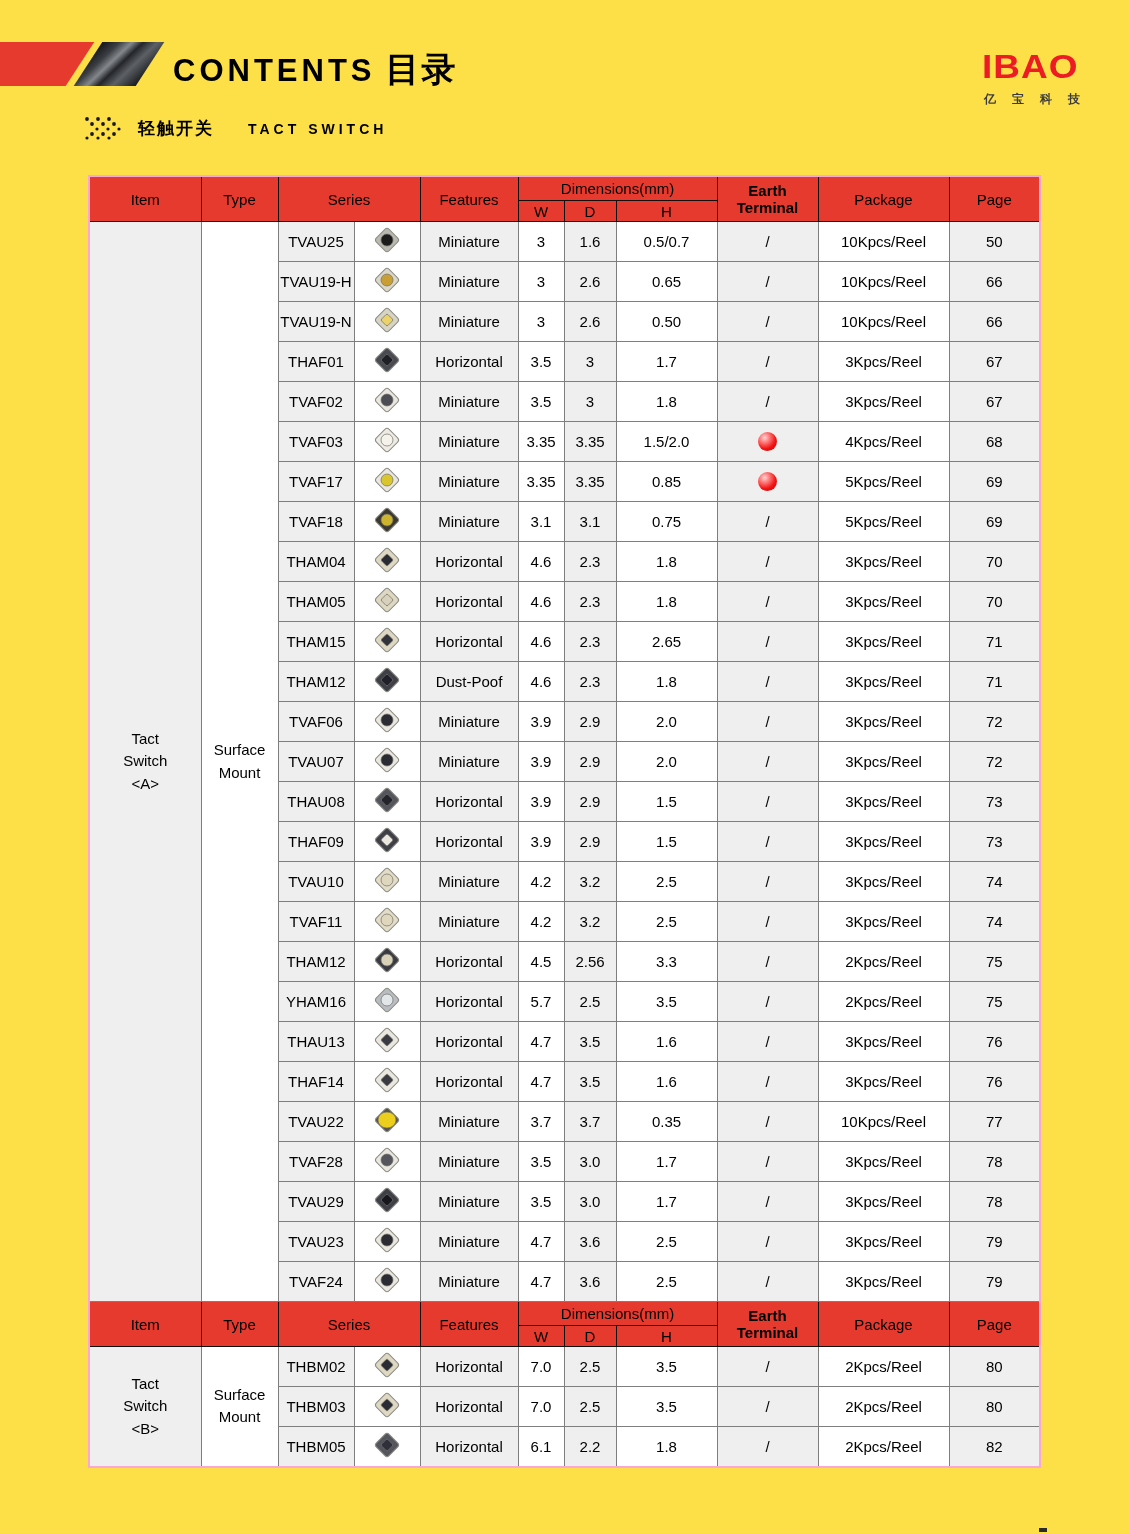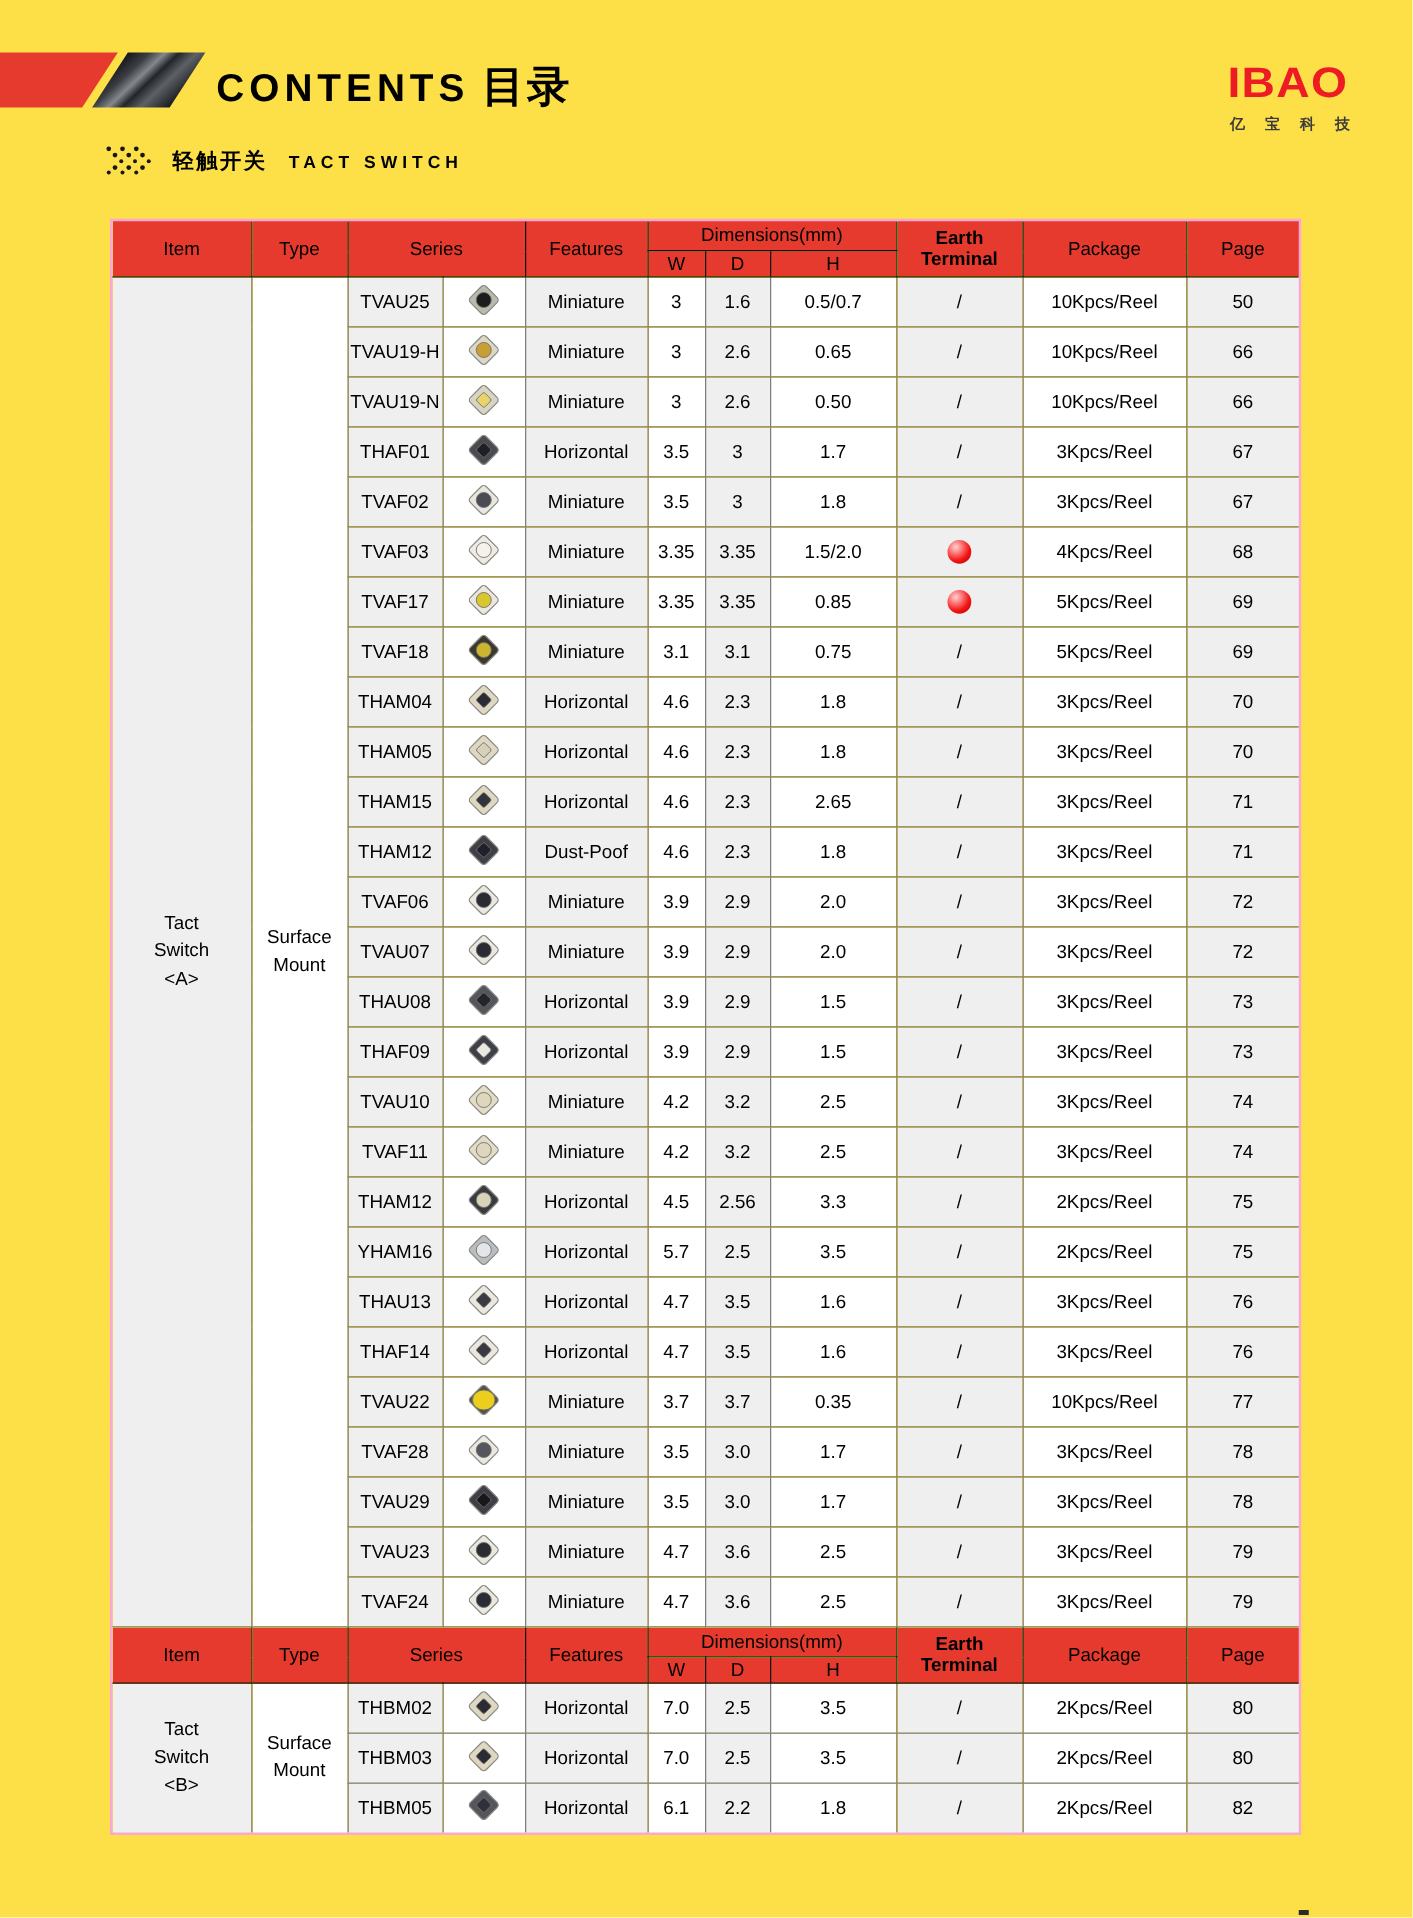--- a/index.html
+++ b/index.html
@@ -15,21 +15,21 @@
          letter-spacing:4px;white-space:nowrap;}
   .title .zh{font-size:34px;letter-spacing:2px;margin-left:10px;}
   .logo{position:absolute;left:982px;top:34px;width:100px;margin-top:14px;}
   .logo-word{color:var(--logo-red,#ed1c24);font-size:37px;font-weight:bold;
              letter-spacing:1px;line-height:1;transform:scaleY(0.92);font-family:"Liberation Sans",sans-serif;}
   .logo-sub{margin-top:6px;font-size:12px;color:#3c3c3c;letter-spacing:0;display:flex;
             justify-content:space-between;padding:0 2px;font-weight:bold;}
   
   .sect{position:absolute;left:84px;top:116px;display:flex;align-items:center;justify-content:center;}
   .sect .zh{font-size:17px;font-weight:bold;letter-spacing:2px;margin-left:14px;}
-  .sect .en{font-size:14px;font-weight:bold;letter-spacing:4px;margin-left:17px;margin-top:2px;}
+  .sect .en{font-size:14px;font-weight:bold;letter-spacing:4px;margin-left:34px;margin-top:2px;}
   
   table.cat{position:absolute;left:88px;top:175px;width:953px;border-collapse:collapse;
             table-layout:fixed;border:2px solid #f9a8d4;}
   table.cat td{border:1px solid #7e7e7e;text-align:center;vertical-align:middle;
                padding:0;font-size:15px;overflow:hidden;}
   td.gray{background:#efefef;}
   td.white{background:#ffffff;}
   tr.hrow td{background:var(--accent,#e73a2e);border:1px solid #101010;color:#000;}
   tr.hrow1 td{height:23px;}
   tr.hrow2 td{height:20px;}

